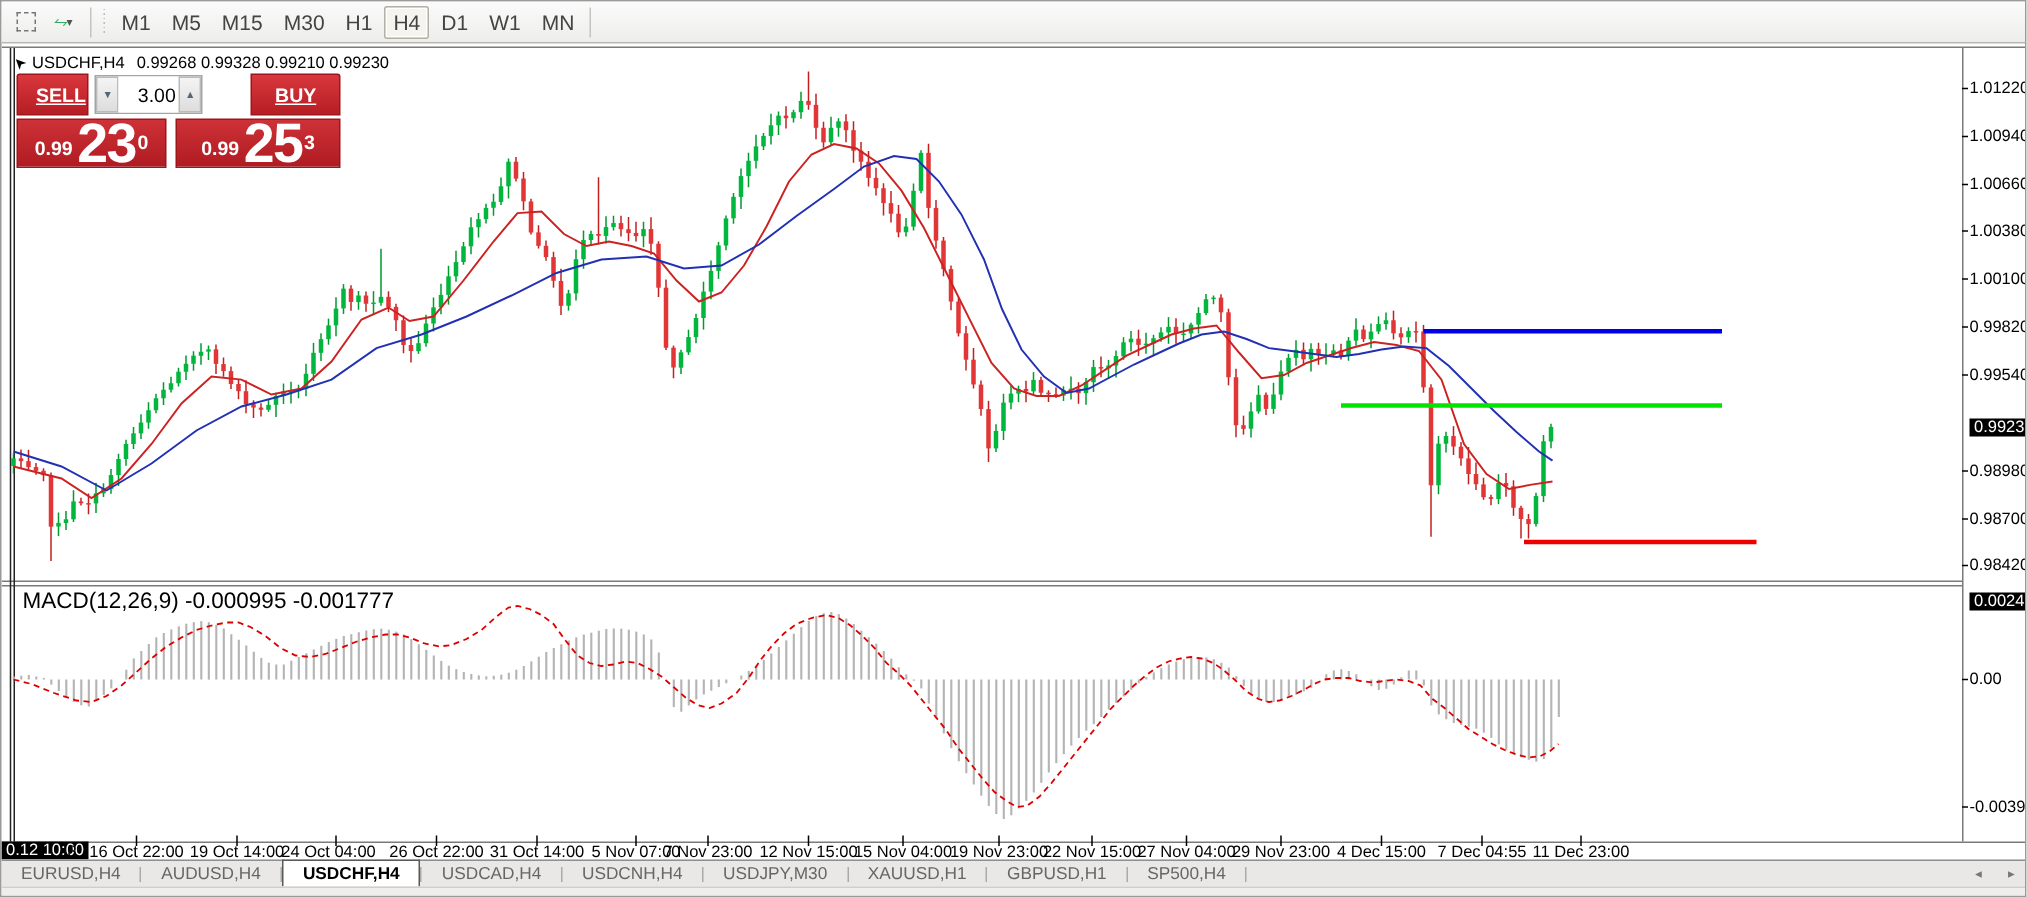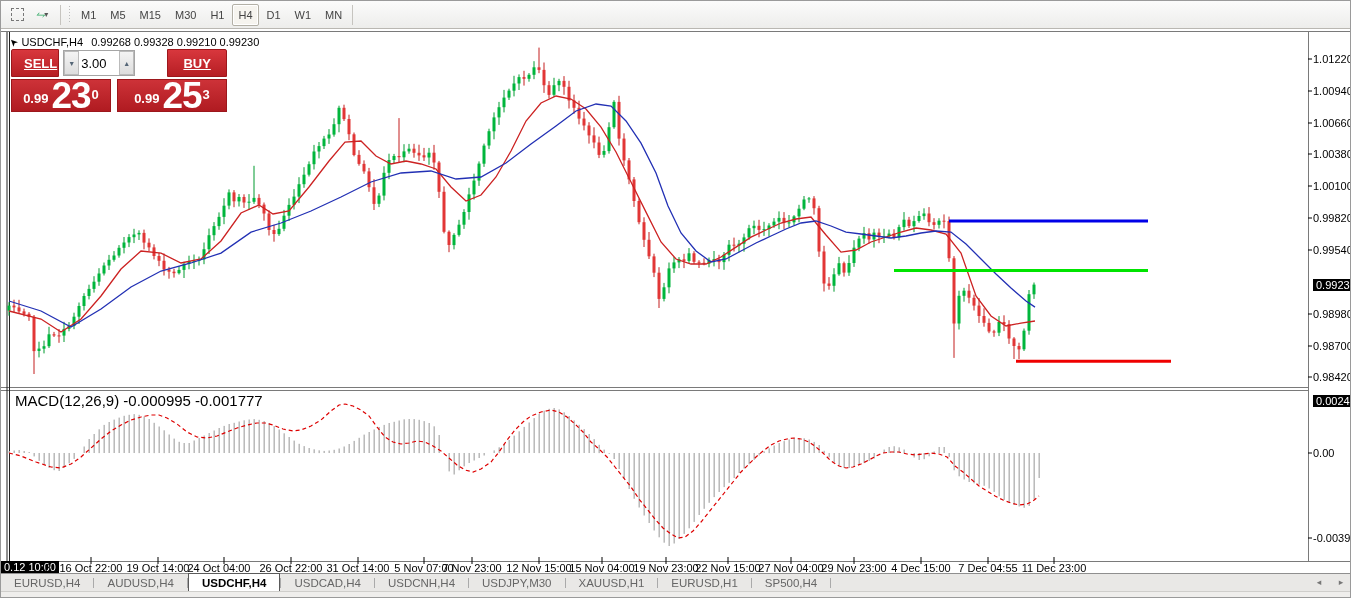--- a/index.html
+++ b/index.html
@@ -6,36 +6,36 @@
   *{box-sizing:border-box;}
   .app{position:relative;width:1351px;height:598px;background:#ffffff;font-family:"Liberation Sans",sans-serif;overflow:hidden;border:1px solid #9a9a9a;}
   
   .toolbar{position:absolute;left:0;top:0;width:100%;height:28px;background:linear-gradient(#fbfbfb,#ededeb);border-bottom:1px solid #b9b7b2;display:flex;align-items:center;padding-left:4px;}
   .tool-icon{width:24px;height:22px;display:flex;align-items:center;justify-content:center;margin-right:2px;color:#555;}
   .dashedbox{width:13px;height:13px;border:1px dashed #777;}
   .tilearrows{font-size:12px;color:#3a6;transform:rotate(90deg);}
   .caret{font-size:8px;color:#555;margin-left:1px;}
   .tb-sep{width:1px;height:20px;background:#c6c4bf;margin:0 3px;}
   .grip{width:4px;height:18px;margin:0 3px;background-image:repeating-linear-gradient(#bbb 0 1px,transparent 1px 3px);background-size:1px 100%;background-repeat:repeat-y;background-position:center;}
-  .tfbtn{min-width:26px;height:22px;padding:0 5px;display:flex;align-items:center;justify-content:center;font-size:11px;color:#444;border:1px solid transparent;border-radius:2px;margin:0 1px;}
+  .tfbtn{min-width:26px;height:22px;padding:0 5px;display:flex;align-items:center;justify-content:center;font-size:14px;color:#444;border:1px solid transparent;border-radius:2px;margin:0 1px;}
   .tfbtn.active{background:#f6f4ef;border:1px solid #b3b0a6;box-shadow:inset 0 0 0 1px #fff;}
   svg.layer{position:absolute;left:0;top:0;pointer-events:none;}
   
   .title-row{position:absolute;left:8px;top:35px;font-size:11px;color:#000;display:flex;align-items:center;white-space:nowrap;}
   .arrow-marker{font-size:10px;margin-right:4px;transform:rotate(225deg);display:inline-block;color:#000;}
   .title-sym{margin-right:8px;}
   
   .trade{position:absolute;left:10px;top:48px;width:216px;}
   .trade-row1{display:flex;height:28px;}
   .btn-red{background:linear-gradient(#d8373d,#b61e24);color:#fff;font-weight:bold;font-size:13px;display:flex;align-items:center;justify-content:center;text-decoration:underline;border:1px solid #9c171c;}
   .sellbtn{width:52px;border-radius:2px 0 0 0;padding-left:11px;}
   .buybtn{width:66px;margin-left:32px;border-radius:0 2px 0 0;}
   .spinner{width:74px;height:26px;margin:1px 0 0 4px;background:#fff;border:1px solid #a5a5a5;display:flex;align-items:stretch;}
   .spinbtn{width:15px;background:linear-gradient(#f4f4f4,#ddd);border:1px solid #bbb;color:#567;display:flex;align-items:center;justify-content:center;font-size:7px;}
-  .lot{flex:1;border:none;outline:none;font-size:13px;padding-right:2px;font-family:"Liberation Sans",sans-serif;color:#000;width:40px;}
+  .lot{flex:1;border:none;outline:none;font-size:13px;text-align:right;padding-right:2px;font-family:"Liberation Sans",sans-serif;color:#000;width:40px;}
   .trade-row2{display:flex;margin-top:2px;}
   .quote{height:33px;background:linear-gradient(#cd3238,#b01b21);border:1px solid #9c171c;color:#fff;display:flex;align-items:flex-end;justify-content:center;padding-bottom:2px;}
   .q1{width:100px;}
   .q2{width:110px;margin-left:6px;}
   .q-small{font-size:13px;font-weight:bold;margin-right:3px;line-height:20px;}
   .q-big{font-size:37px;font-weight:bold;line-height:26px;letter-spacing:-1px;}
   .q-sup{font-size:13px;font-weight:bold;line-height:30px;align-self:flex-start;margin-left:1px;}
   
   .plabel{position:absolute;left:1312px;font-size:11px;color:#000;white-space:nowrap;transform:translateY(-50%);}
   .plabel.dark,.mlabel.dark,.tmarker{background:#000;color:#fff;padding:0 3px;}
@@ -822,21 +822,21 @@
       <div class="tab active">USDCHF,H4</div>
       <div class="tab-sep"></div>
       <div class="tab">USDCAD,H4</div>
       <div class="tab-sep"></div>
       <div class="tab">USDCNH,H4</div>
       <div class="tab-sep"></div>
       <div class="tab">USDJPY,M30</div>
       <div class="tab-sep"></div>
       <div class="tab">XAUUSD,H1</div>
       <div class="tab-sep"></div>
-      <div class="tab">EURUSD,H1</div>
+      <div class="tab">GBPUSD,H1</div>
       <div class="tab-sep"></div>
       <div class="tab">SP500,H4</div>
       <div class="tab-sep"></div>
     </div>
   <div class="tab-scroll" style="left:1308px;">◂</div>
   <div class="tab-scroll" style="left:1330px;">▸</div>
   <div class="statusbar"></div>
 
 </div>
 

